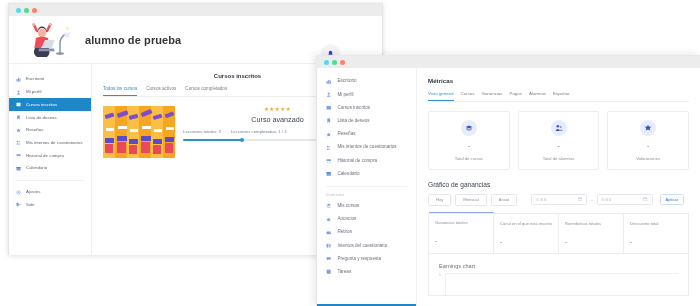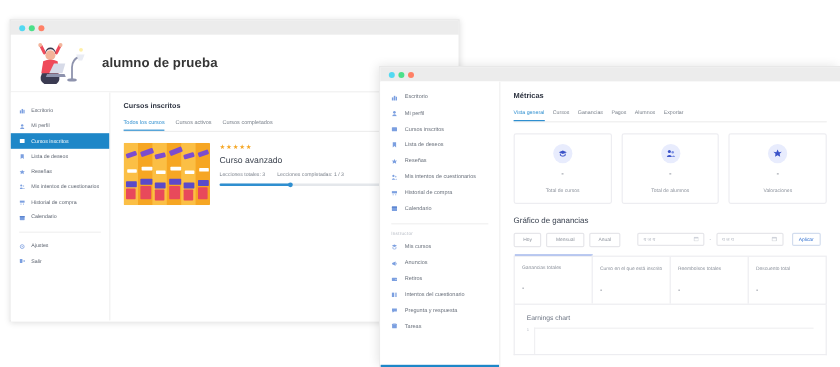--- a/index.html
+++ b/index.html
@@ -17,21 +17,21 @@
     height: 12px; background: #ececec;
     display: flex; align-items: center; gap: 3px; padding-left: 7px;
   }
   .dot { width: 5px; height: 5px; border-radius: 50%; }
   .dot.c { background: #53d9f2; }
   .dot.g { background: #4ce08a; }
   .dot.r { background: #ff8066; }
 
   
   #back-window {
-    left: 8px; top: 16px; width: 375px; height: 252px;
+    left: 8px; top: 3px; width: 375px; height: 252px;
     box-shadow: 0 1px 5px rgba(0,0,0,.13);
     border: 1px solid #e6e6e6;
   }
   #back-window .wbody { height: 239px; background: #fff; position: relative; }
 
   .profile-header {
     height: 48px; display: flex; align-items: center; padding: 0 14px;
     border-bottom: 1px solid #f0f0f0;
   }
   .illus { width: 52px; height: 40px; flex: 0 0 52px; }
@@ -53,21 +53,21 @@
   .snav {
     display: flex; align-items: flex-start; gap: 5px;
     padding: 3.4px 7px; font-size: 4.4px; color: #5d6470;
     line-height: 1.35;
   }
   .snav .sicon { width: 5px; height: 5px; flex: 0 0 5px; margin-top: .5px; }
   .snav.active { background: #1e87c8; color: #fff; }
   .snav.active .sicon svg { fill: #fff; }
   .snav-sep { height: 1px; background: #f0f0f0; margin: 5px 7px; }
 
-  .b-content { flex: 1; padding: 9px 10px 0 11px; }
+  .b-content { flex: 1; padding: 9px 10px 0 11px; text-align: center; }
   .sec-title { font-size: 6px; font-weight: bold; color: #2f3542; }
   .tabs { display: flex; gap: 9px; margin-top: 7px; border-bottom: 1px solid #eeeeee; }
   .tab { font-size: 4.6px; color: #7b828c; padding-bottom: 4px; }
   .tab.active { color: #2f8fd0; border-bottom: 1.2px solid #2f8fd0; }
 
   .course-card { display: flex; margin-top: 9px; }
   .thumb { width: 72px; height: 52px; flex: 0 0 72px; border-radius: 1px; overflow: hidden; }
   .course-info { padding-left: 8px; flex: 1; }
   .stars { color: #f5a623; font-size: 5.4px; letter-spacing: .6px; }
   .course-title { font-size: 7.2px; color: #3d4450; margin-top: 2.5px; font-weight: 400; }

